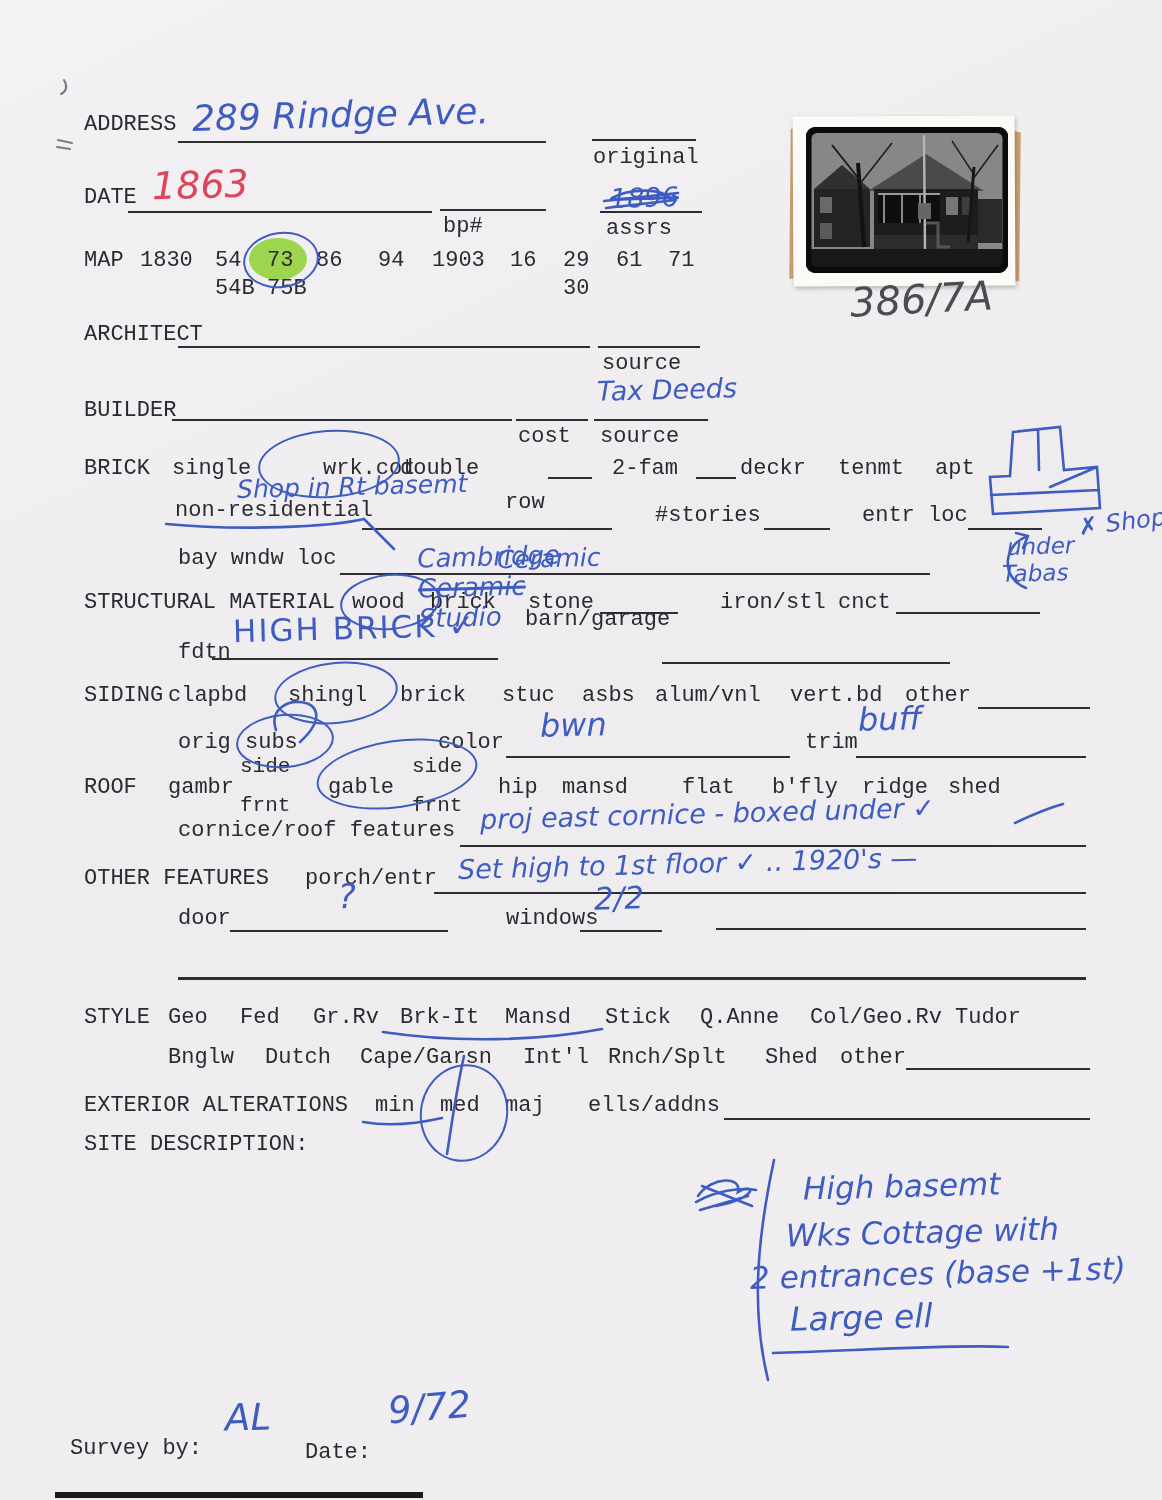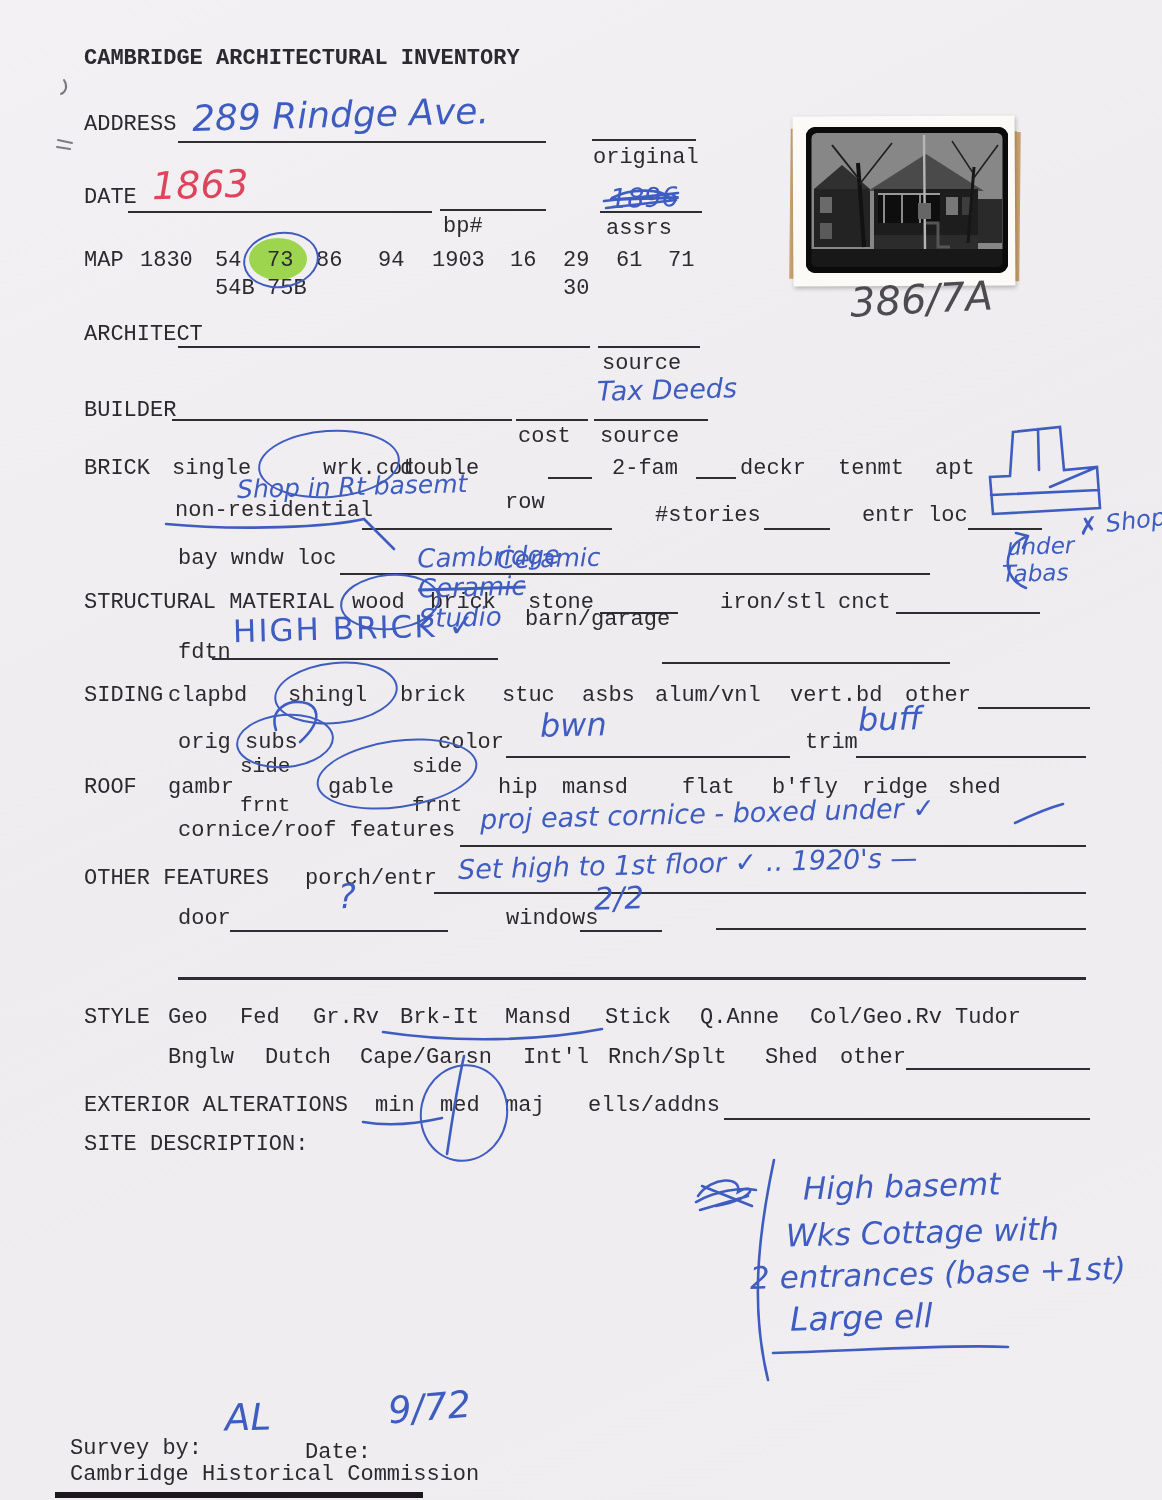--- a/index.html
+++ b/index.html
@@ -29,21 +29,20 @@
   .photo { position:absolute; background:#0c0c0c; border-radius:9px; }
   .bottom-bar { position:absolute; background:#1a1a1a; }
 </style>
 </head>
 <body>
 
 <div class="page">
 
   <div class="hl" style="left:249px; top:238px; width:58px; height:42px;"></div>
 
-  <div class="tw" style="left:84px; top:46px; font-weight:bold;">CAMBRIDGE ARCHITECTURAL INVENTORY</div>
 
   <div class="tw" style="left:84px; top:112px;">ADDRESS</div>
   <div class="line" style="left:178px; top:0; width:368px; height:141px;"></div>
   <div class="hw" style="left:192px; top:94px; font-size:36px;">289 Rindge Ave.</div>
   <div class="line" style="left:592px; top:0; width:104px; height:139px;"></div>
   <div class="tw" style="left:593px; top:145px;">original</div>
 
   <div class="tw" style="left:84px; top:185px;">DATE</div>
   <div class="line" style="left:128px; top:0; width:304px; height:211px;"></div>
   <div class="hw red" style="left:152px; top:163px; font-size:38px;">1863</div>
@@ -213,21 +212,20 @@
   <div class="tw" style="left:84px; top:1132px;">SITE DESCRIPTION:</div>
   <div class="hw" style="left:803px; top:1168px; font-size:31px;">High basemt</div>
   <div class="hw" style="left:786px; top:1214px; font-size:31px;">Wks Cottage with</div>
   <div class="hw" style="left:750px; top:1255px; font-size:31px;">2 entrances (base +1st)</div>
   <div class="hw" style="left:790px; top:1298px; font-size:33px;">Large ell</div>
 
   <div class="tw" style="left:70px; top:1436px;">Survey by:</div>
   <div class="hw" style="left:225px; top:1396px; font-size:37px;">AL</div>
   <div class="tw" style="left:305px; top:1440px;">Date:</div>
   <div class="hw" style="left:388px; top:1386px; font-size:37px; transform:rotate(-5deg);">9/72</div>
-  <div class="tw" style="left:70px; top:1462px;">Cambridge Historical Commission</div>
   <div class="bottom-bar" style="left:55px; top:1492px; width:368px; height:6px;"></div>
 
   <div class="photo-backing" style="left:790px; top:130px; width:230px; height:150px;"></div>
   <div class="photo-mat" style="left:793px; top:116px; width:222px; height:170px;"></div>
   <div class="photo" style="left:806px; top:127px; width:202px; height:146px;">
     <svg width="202" height="146" viewBox="0 0 202 146">
       <rect x="5" y="6" width="192" height="134" rx="6" fill="#878787"></rect>
 
       <polygon points="8,62 36,38 64,62" fill="#303030"></polygon>
       <rect x="8" y="62" width="56" height="58" fill="#232323"></rect>

